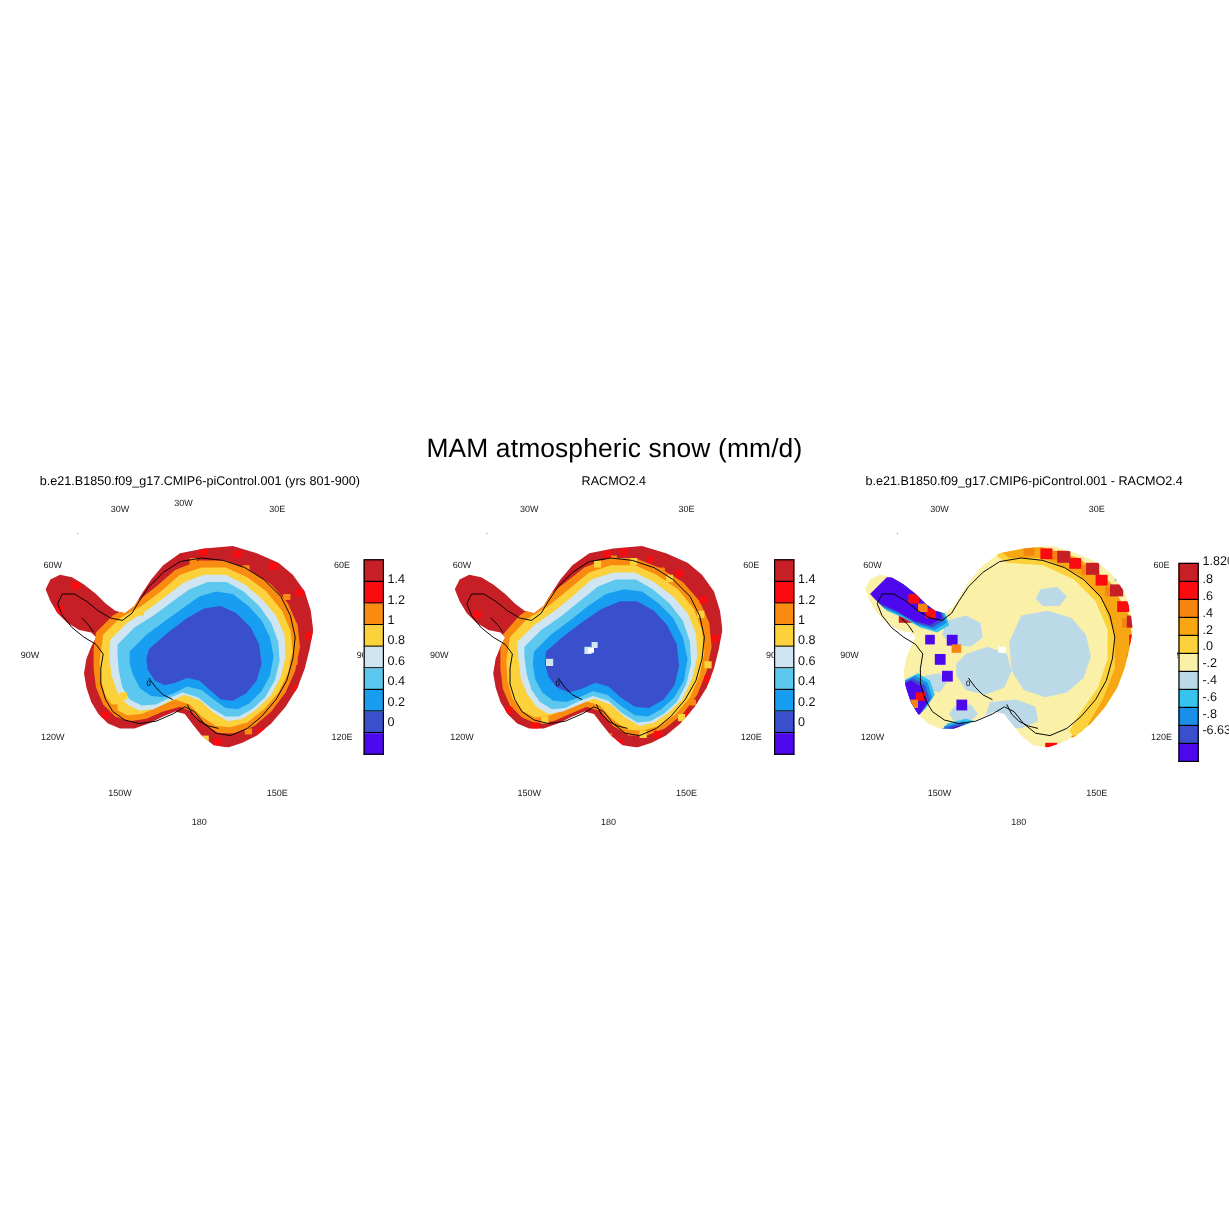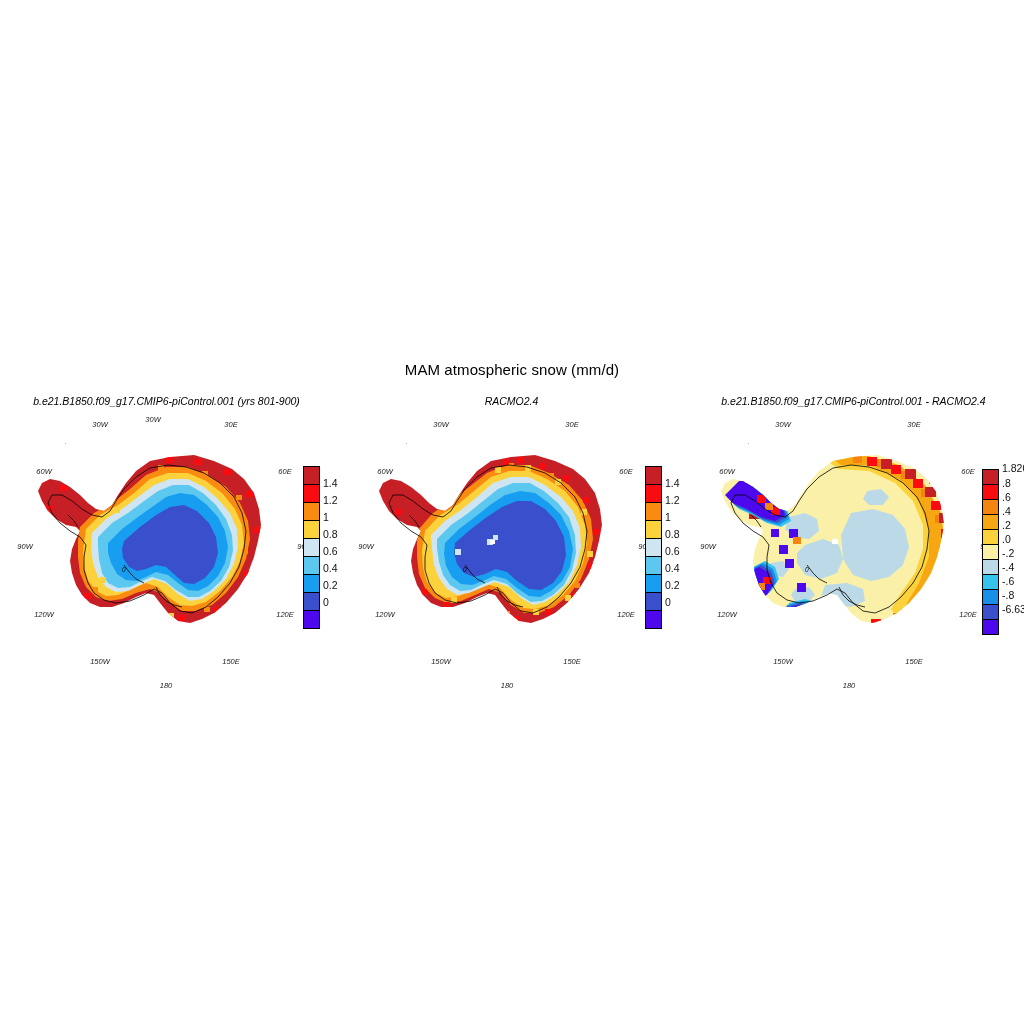--- a/index.html
+++ b/index.html
@@ -1,23 +1,23 @@
 <!DOCTYPE html>
 <html><head>
 <meta charset="utf-8">
 <style>
   html,body{margin:0;padding:0;background:#ffffff;}
   body{width:1024px;height:1024px;position:relative;overflow:hidden;
        font-family:"Liberation Sans",sans-serif;color:#000;}
   .fig{position:absolute;left:0;top:0;width:1024px;height:1024px;}
 
   .fig-title{position:absolute;left:0;top:361px;width:1024px;text-align:center;
-             font-size:15px;letter-spacing:.1px;}
-
-  .panel{position:absolute;top:395px;width:341px;height:300px;font-style:italic;}
+             font-size:22px;letter-spacing:.1px;}
+
+  .panel{position:absolute;top:395px;width:341px;height:300px;}
   .p1{left:0px;}
   .p2{left:341px;}
   .p3{left:683px;}
 
   .panel-title{position:absolute;top:0px;width:341px;text-align:center;
                font-size:10.5px;white-space:nowrap;}
   .p1 .panel-title{left:-4px;}
   .p2 .panel-title{left:0px;}
   .p3 .panel-title{left:0px;}
 

